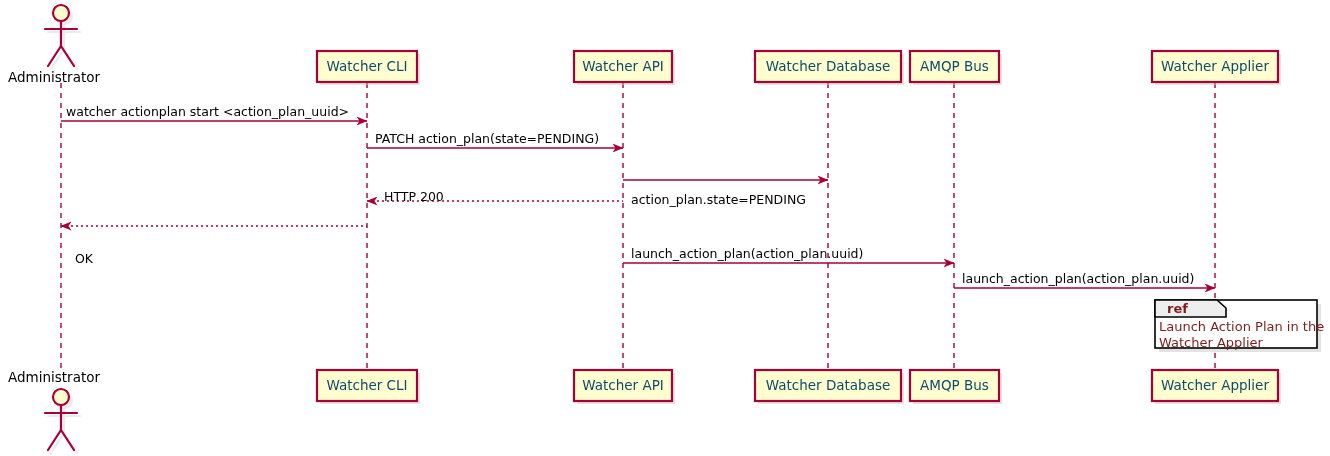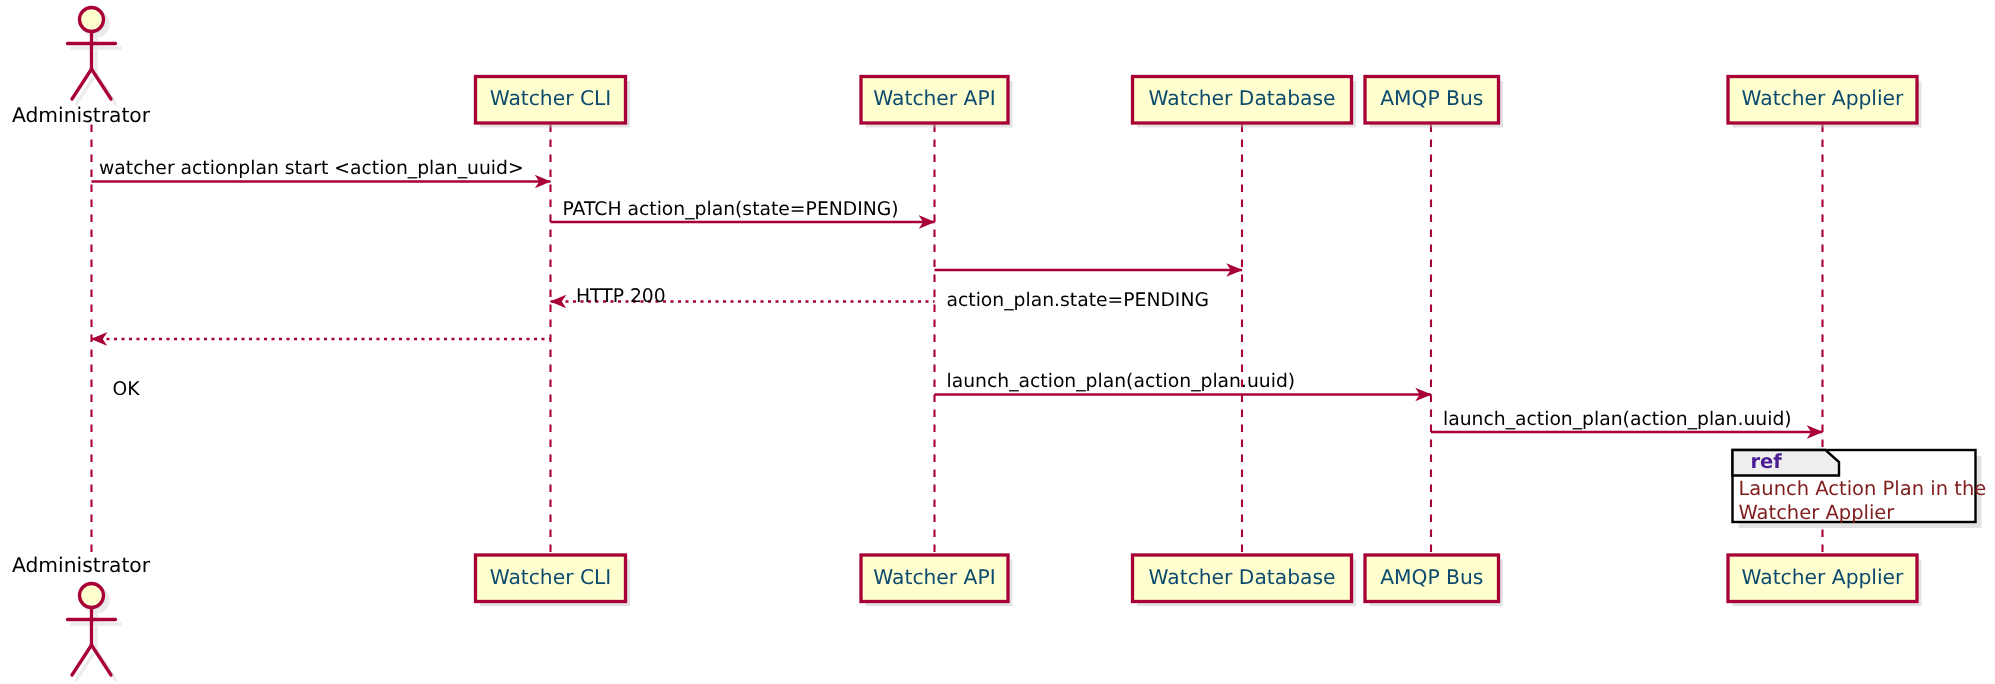--- a/index.html
+++ b/index.html
@@ -43,21 +43,21 @@
     font-size: 13.5px;
     color: #000000;
   }
   .msg-label {
     font-size: 12.5px;
     color: #000000;
   }
   .ref-kw {
     font-size: 13px;
     font-weight: bold;
-    color: #4c1d95;
+    color: #7f1d1d;
   }
   .ref-body {
     font-size: 13px;
     color: #7f1d1d;
     line-height: 16px;
   }
 </style>
 </head>
 <body>
 

